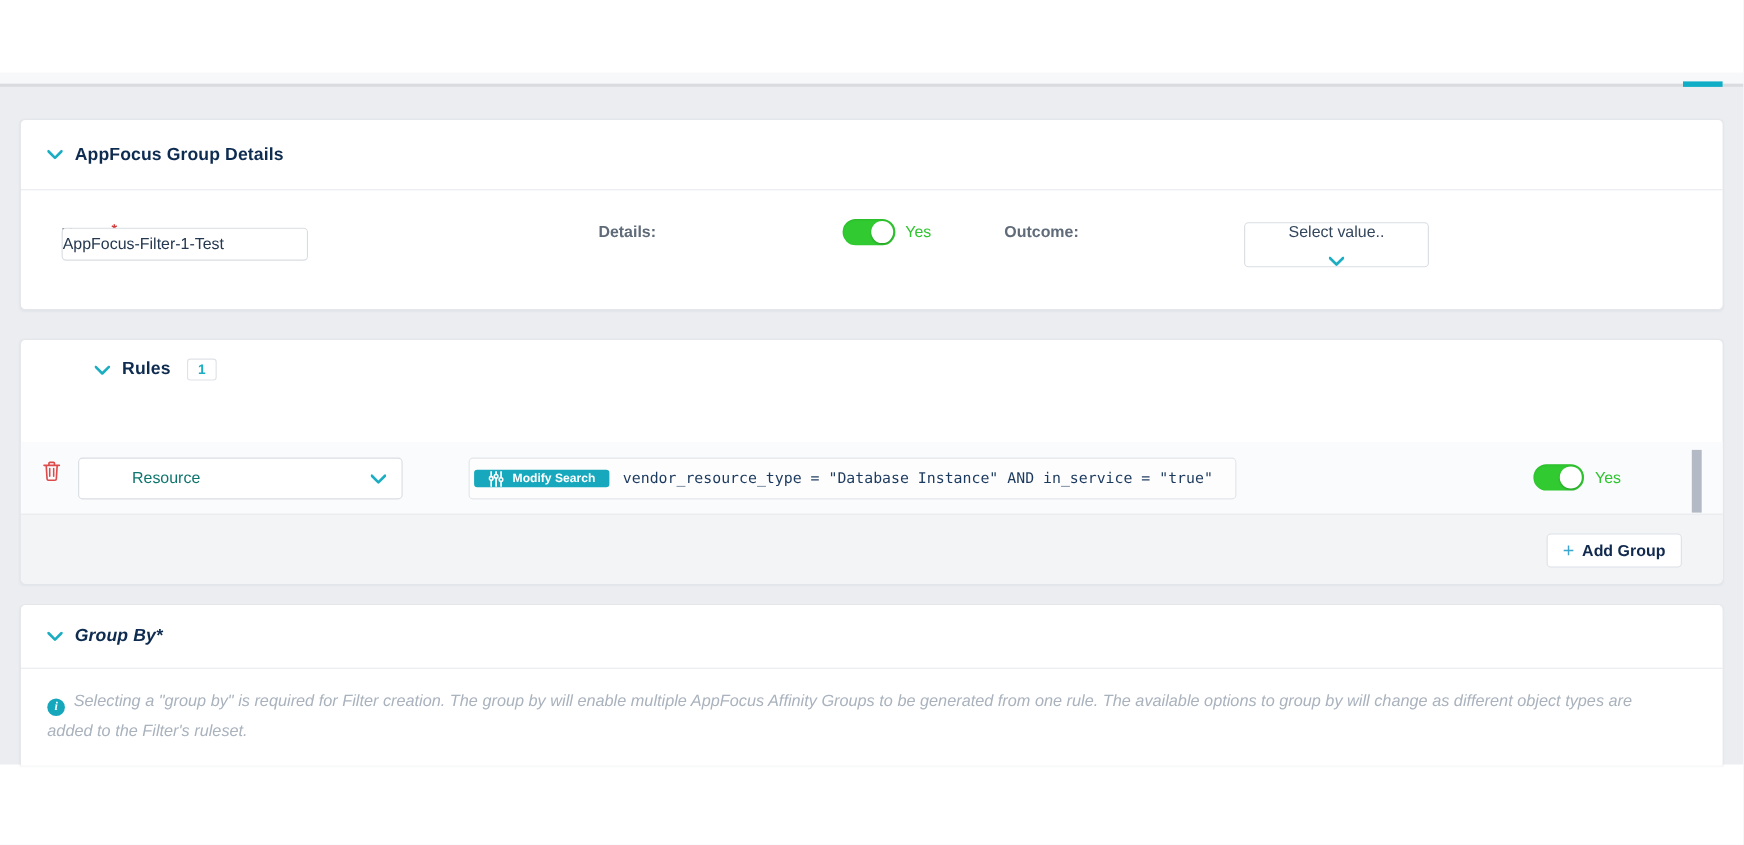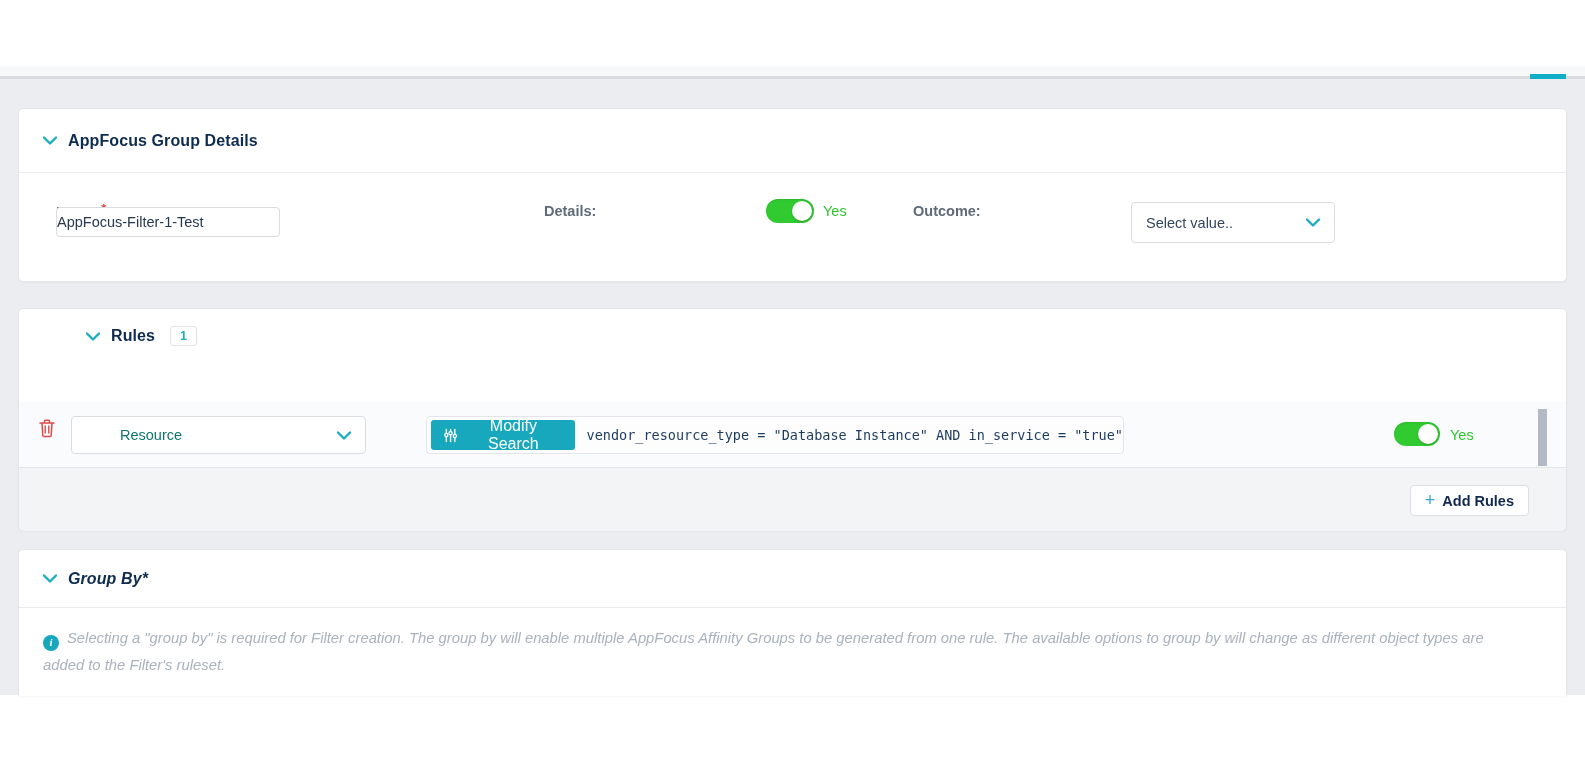--- a/index.html
+++ b/index.html
@@ -57,43 +57,43 @@
     position:absolute;right:2px;top:2px;width:20px;height:20px;border-radius:50%;
     background:#fff;box-shadow:0 1px 2px rgba(0,0,0,.25);
   }
   .toggle-yes{position:absolute;font-size:14.5px;font-weight:400;color:#2fc52f;}
   .select-box{
     position:absolute;background:#fff;border:1px solid #d9dde2;border-radius:4px;
     display:flex;align-items:center;justify-content:space-between;
     padding:0 14px;box-sizing:border-box;cursor:pointer;
   }
   .select-box .sel-text{font-size:14.5px;color:#33465c;}
-  .outcome-select{left:1112px;top:93px;width:204px;height:41px;}
+  .outcome-select{left:1112px;top:93px;width:168px;height:41px;flex-direction:column;}
 
   
   .tbl-head{
     position:absolute;left:0;top:54px;width:100%;height:39px;background:#f3f4f6;
     border-top:1px solid #e3e5e9;border-bottom:1px solid #e3e5e9;box-sizing:border-box;
   }
   .tbl-head .col{position:absolute;top:11px;font-size:14.5px;font-weight:700;color:#5a6675;}
   .sort-icon{position:absolute;left:362px;top:10px;}
   .tbl-row{
     position:absolute;left:0;top:93px;width:100%;height:66px;background:#fafbfd;
     border-bottom:1px solid #e3e5e9;box-sizing:border-box;
   }
   .trash-btn{position:absolute;left:19px;top:17px;width:18px;height:20px;cursor:pointer;background:none;border:none;padding:0;}
   .objtype-select{left:52px;top:14px;width:295px;height:38px;}
   .criteria-box{
     position:absolute;left:407px;top:14px;width:698px;height:38px;
     border:1px solid #e2e5e9;border-radius:4px;background:#fdfdfe;
     display:flex;align-items:center;box-sizing:border-box;
   }
   .modify-btn{
-    margin-left:4px;height:30px;border:none;border-radius:3px;background:#17a8bd;
-    color:#fff;font-family:"Liberation Sans", sans-serif;font-size:16px;font-weight:400;
+    margin-left:4px;height:16px;border:none;border-radius:3px;background:#17a8bd;
+    color:#fff;font-family:"Liberation Sans", sans-serif;font-size:11px;font-weight:700;
     display:flex;align-items:center;gap:8px;padding:0 13px;cursor:pointer;
   }
   .query-text{
     margin-left:12px;font-family:"DejaVu Sans Mono", monospace;font-size:13.5px;
     color:#1c3a5e;white-space:nowrap;
   }
   .row-scrollbar{position:absolute;left:1519px;top:7px;width:9px;height:57px;background:#b3bac6;}
   .tbl-footer{
     position:absolute;left:0;top:159px;width:100%;height:63px;background:#f3f4f6;
     border-radius:0 0 5px 5px;
@@ -197,21 +197,21 @@
         <div class="knob"></div>
       </div>
     <div class="toggle-yes" style="left:1431px;top:25px;">Yes</div>
 
     <div class="row-scrollbar"></div>
   </div>
 
   <div class="tbl-footer">
     <button class="addmore-btn">
       <span class="addmore-plus">+</span>
-      <span class="addmore-label">Add Rules</span>
+      <span class="addmore-label">Add Group</span>
     </button>
   </div>
 </section>
 
 <section class="card card-groupby">
   <div class="section-header">
     <svg class="chev" viewBox="0 0 14 9">
         <polyline points="1,1.5 7,7.5 13,1.5" fill="none" stroke="#1badc2" stroke-width="2.4" stroke-linecap="round" stroke-linejoin="round"></polyline>
       </svg>
     <span class="section-title">Group By*</span>

